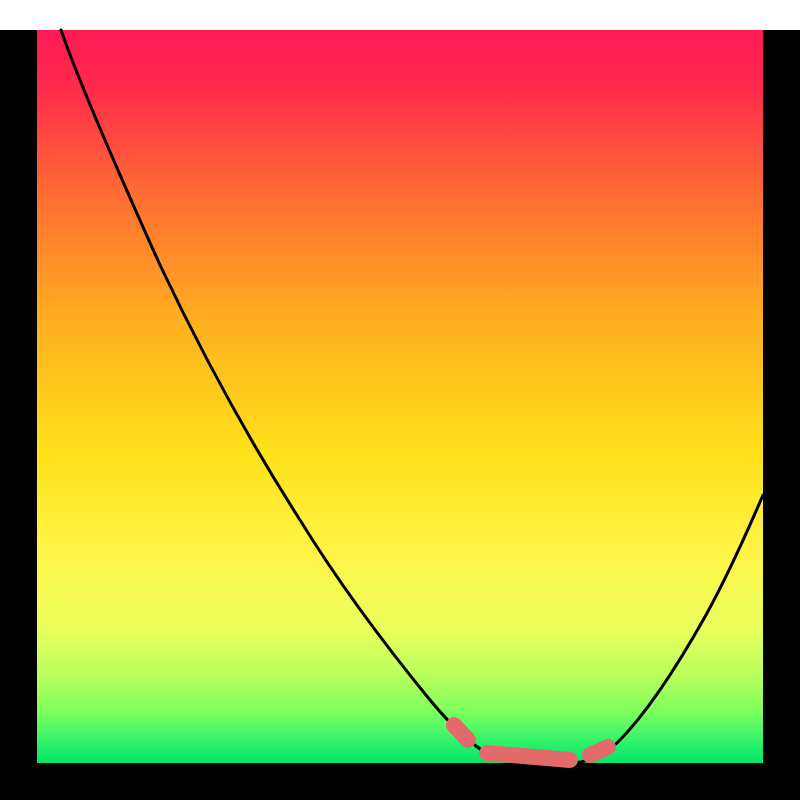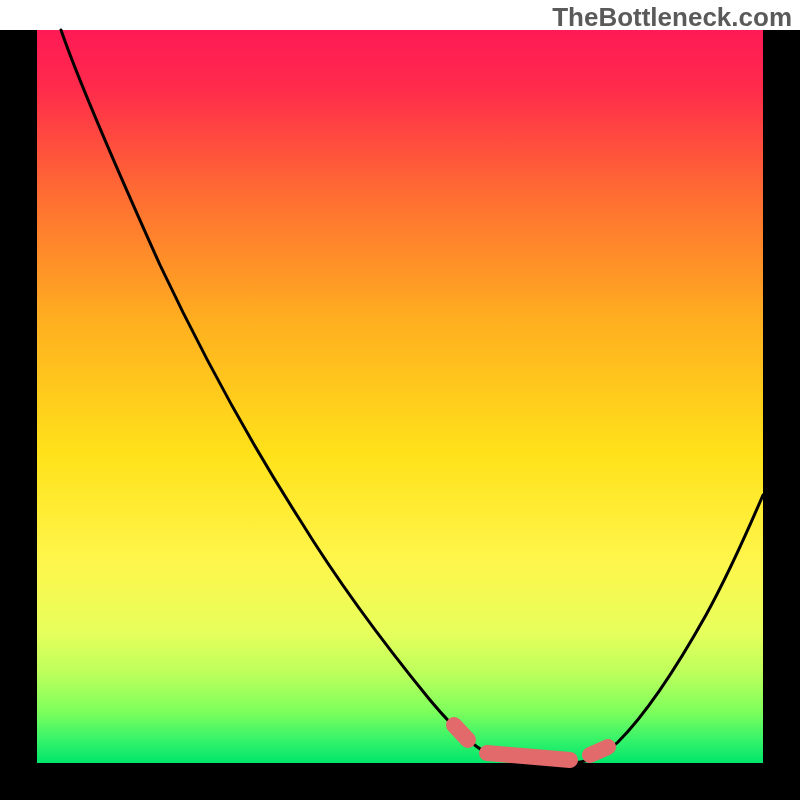--- a/index.html
+++ b/index.html
@@ -28,21 +28,20 @@
   svg {
     position: absolute;
     left: 0;
     top: 0;
   }
 </style>
 </head>
 <body>
 
 <div class="container">
-  <div class="watermark">TheBottleneck.com</div>
 
   <svg width="800" height="800" viewBox="0 0 800 800">
     <defs>
       <linearGradient id="rainbow" x1="0" y1="0" x2="0" y2="1">
         <stop offset="0%" stop-color="#ff1a55"></stop>
         <stop offset="8%" stop-color="#ff2b4b"></stop>
         <stop offset="22%" stop-color="#ff6b33"></stop>
         <stop offset="40%" stop-color="#ffb01f"></stop>
         <stop offset="58%" stop-color="#ffe21a"></stop>
         <stop offset="72%" stop-color="#fff54a"></stop>

